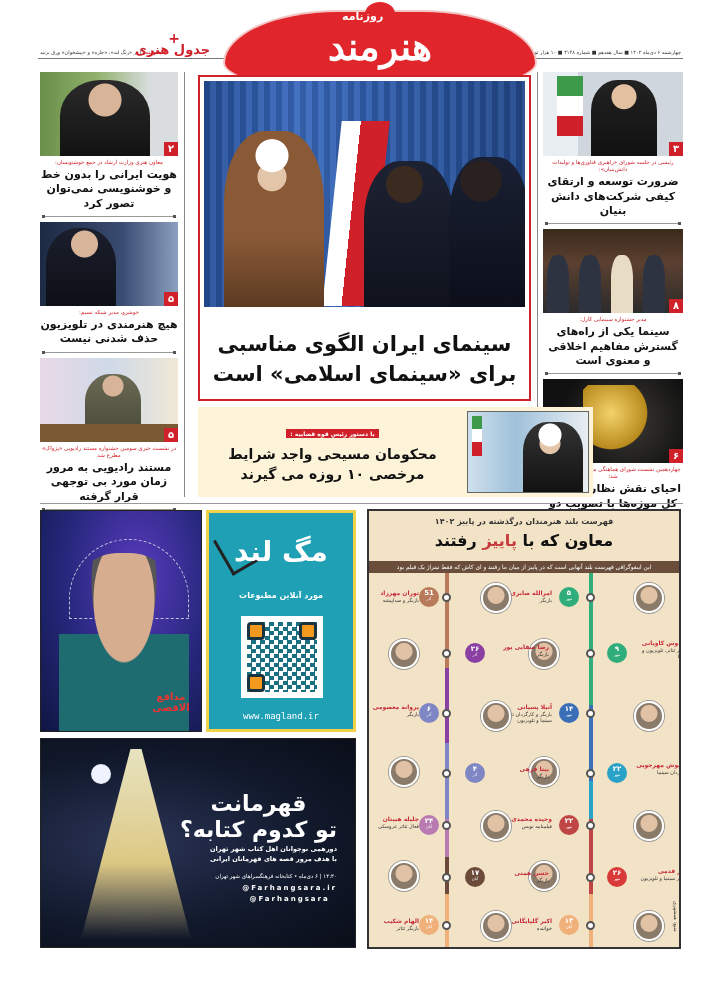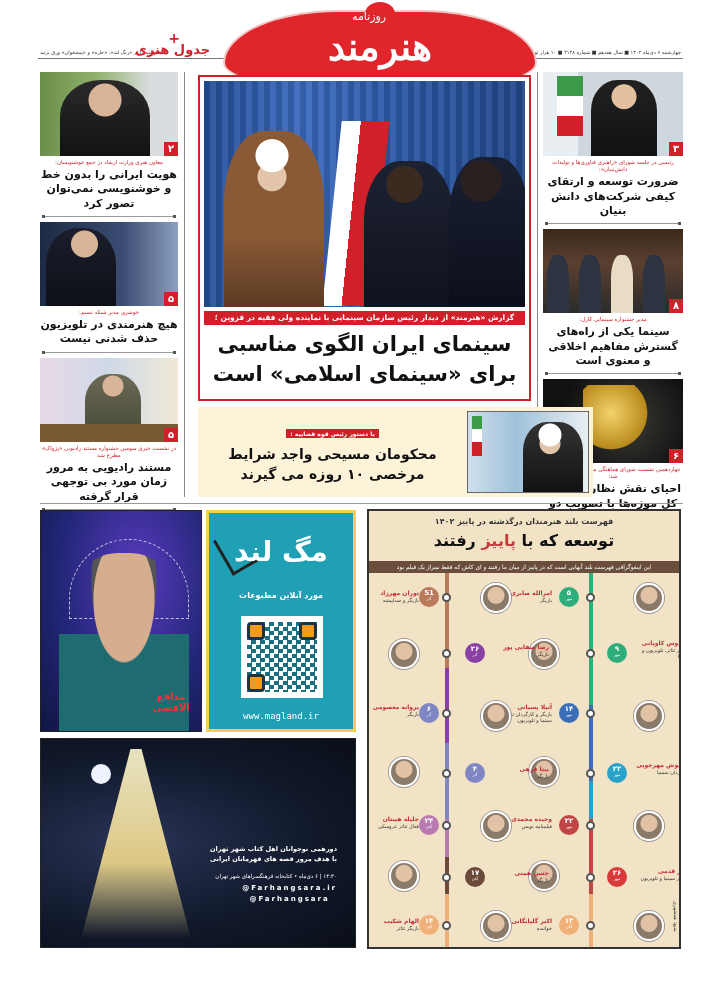--- a/index.html
+++ b/index.html
@@ -12,21 +12,21 @@
   .tagline-left { position: absolute; left: 40px; top: 49px; font-size: 5px; color: #333; white-space: nowrap; }
   .tagline-left .brand { color: #d0202a; font-weight: bold; }
   .jadval { position: absolute; left: 135px; top: 42px; font-size: 13px; font-weight: bold; color: #d0202a; }
   .jadval .plus { position: absolute; right: 30px; top: -12px; font-size: 14px; }
   .logo-badge {
     position: absolute; left: 225px; top: 12px; width: 310px; height: 80px;
     background: #e0252b; border-radius: 40% 40% 50% 50% / 70% 70% 40% 40%;
     box-shadow: 0 0 0 2px #f3c6c6;
   }
   .logo-badge::before { content: ""; position: absolute; left: 140px; top: -10px; width: 30px; height: 24px; background: #e0252b; border-radius: 50% 50% 0 0; }
-  .logo-small { position: absolute; left: 127px; top: -2px; font-size: 11px; color: #fff; font-weight: normal; }
+  .logo-small { position: absolute; left: 117px; top: -2px; font-size: 11px; color: #fff; font-weight: bold; }
   .logo-main { position: absolute; left: 0; right: 0; top: 12px; text-align: center; font-size: 38px; font-weight: bold; color: #fff; font-family: "DejaVu Serif", serif; letter-spacing: 2px; }
   .logo-motto { position: absolute; left: 110px; top: 62px; font-size: 6px; color: #fff; }
 
   
   .photo { position: relative; overflow: hidden; }
   .page-num { position: absolute; bottom: 0; right: 0; width: 14px; height: 14px; background: #d0202a; color: #fff; font-size: 10px; font-weight: bold; text-align: center; line-height: 14px; }
   .kicker { color: #d0202a; font-size: 5.5px; text-align: center; margin-top: 3px; line-height: 1.3; }
   .headline { font-size: 11px; font-weight: bold; text-align: center; line-height: 1.3; margin-top: 2px; color: #111; }
   .sep { height: 1px; background: #999; margin: 5px 2px 0; position: relative; }
   .sep::before, .sep::after { content: ""; position: absolute; top: -1px; width: 3px; height: 3px; background: #555; }
@@ -201,21 +201,20 @@
 <div class="col-divider" style="left:184px;top:72px;height:425px"></div>
 
 <article class="lead">
   <div class="photo">
     <div class="curtain"></div>
     <div class="flag"></div>
     <div class="cleric"></div>
     <div class="man1"></div>
     <div class="man2"></div>
   </div>
-  <div class="kicker-bar">گزارش «هنرمند» از دیدار رئیس سازمان سینمایی با نماینده ولی فقیه در قزوین ؛</div>
   <div class="lead-headline">سینمای ایران الگوی مناسبی برای «سینمای اسلامی» است</div>
 </article>
 
 <article class="jud">
   <div class="photo">
     <div class="flag"></div>
     <div class="person"></div>
   </div>
   <div class="text">
     <span class="badge">با دستور رئیس قوه قضاییه :</span>
@@ -241,35 +240,39 @@
       <div class="eye" style="right:0;top:0"></div>
       <div class="eye" style="left:0;bottom:0"></div>
     </div>
   </div>
   <div class="url">www.magland.ir</div>
 </div>
 
 <div class="ad-book">
   <div class="moon"></div>
   <div class="beam"></div>
+  <div class="title">
+    <div>قهرمانت</div>
+    <div>تو کدوم کتابه؟</div>
+  </div>
   <div class="desc">
     <div>دورهمی نوجوانان اهل کتاب شهر تهران</div>
     <div>با هدف مرور قصه های قهرمانان ایرانی</div>
   </div>
   <div class="meta">۱۴:۳۰ | ۶ دی‌ماه  •  کتابخانه فرهنگسراهای شهر تهران</div>
   <div class="site">
     <div>@Farhangsara.ir</div>
     <div>@Farhangsara</div>
   </div>
 </div>
 
 <section class="info">
   <div class="t1">فهرست بلند هنرمندان درگذشته در پاییز ۱۴۰۲</div>
   <div class="t2">
-    <span>توسعه که با </span><span class="red">پاییز</span><span> رفتند</span>
+    <span>معاون که با </span><span class="red">پاییز</span><span> رفتند</span>
   </div>
   <div class="bar">این اینفوگرافی فهرست بلند آنهایی است که در پاییز از میان ما رفتند و ای کاش که فقط تیتراژ یک فیلم بود</div>
 
   <div class="line" style="left:220px;top:62px;height:378px;background:linear-gradient(#2fae7c 0 35%, #3a6fb8 35% 55%, #2aa2c8 55% 65%, #c04545 65% 85%, #f0b07a 85%)"></div>
   <div class="line" style="left:76px;top:62px;height:378px;background:linear-gradient(#b87a5b 0 25%, #8a3fa3 25% 45%, #7f86c4 45% 65%, #b87ab0 65% 75%, #6b4a3a 75% 85%, #f0b07a 85%)"></div>
 
   <div class="face" style="left:265px;top:72px"></div>
   <div class="node" style="left:217px;top:82px"></div>
   <div class="date" style="left:190px;top:76px;background:#2fae7c"><span>۵</span><small>مهر</small></div>
   <div class="name" style="left:125px;top:78px"><span>امرالله صابری</span><span class="role">بازیگر</span></div>

